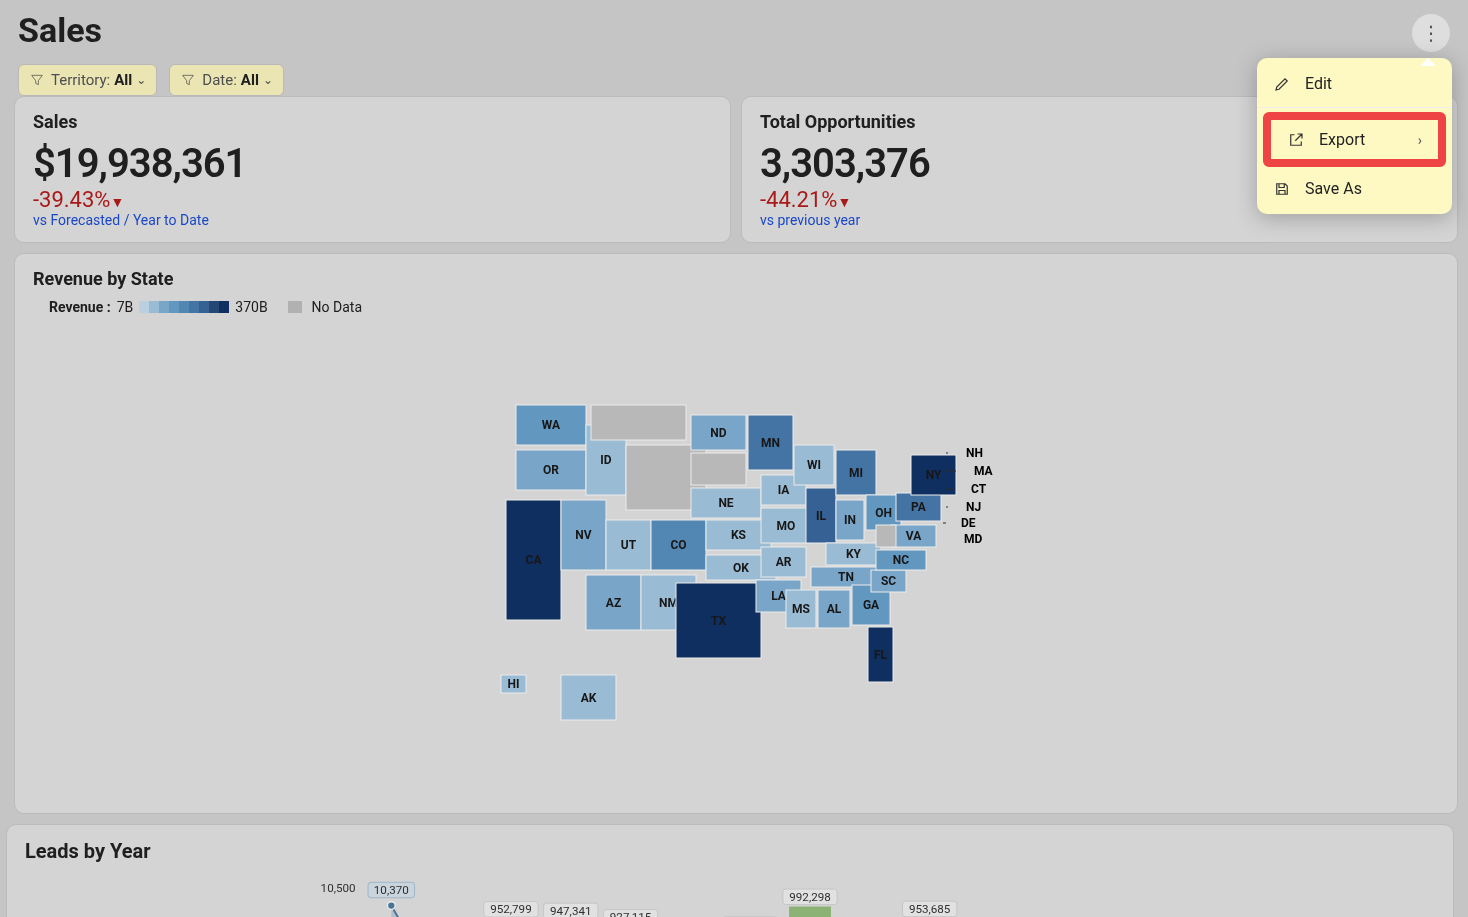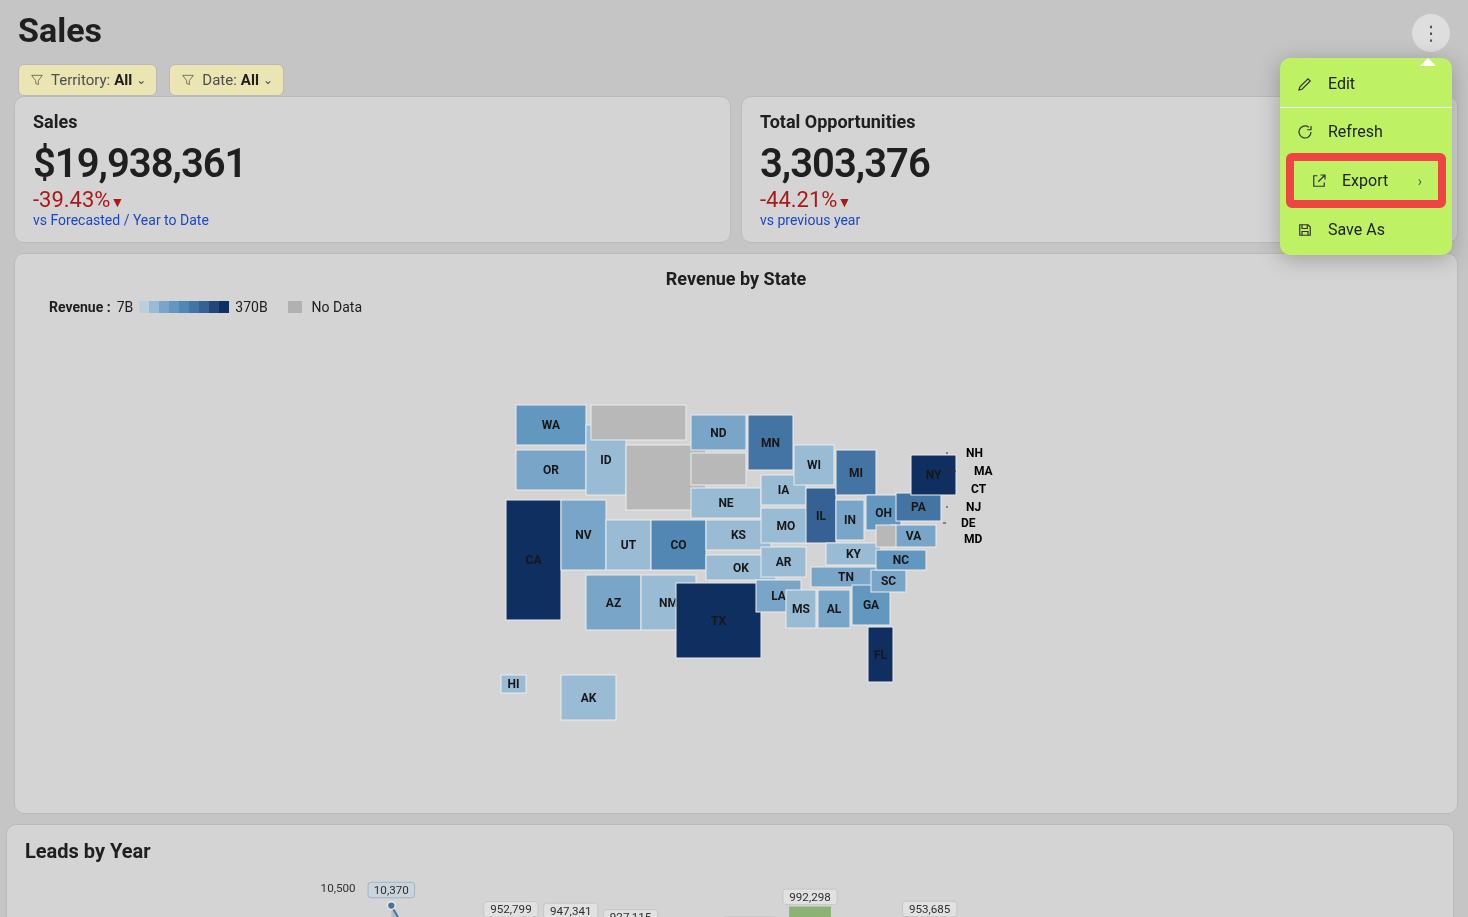--- a/index.html
+++ b/index.html
@@ -43,21 +43,21 @@
   .caret-down { font-size:12px; color:#555;}
   .kebab-btn {
     position:absolute; top:14px; right:18px;
     width:38px; height:38px; border-radius:50%;
     background:#dedede; display:flex; align-items:center; justify-content:center;
     z-index:60;
   }
   .kebab-btn span {font-size:20px; color:#555; line-height:1;}
   .menu {
     position:absolute; top:58px; right:16px;
-    width:172px; background:#bef264; border-radius:10px;
+    width:195px; background:#fef9c3; border-radius:10px;
     box-shadow: 0 4px 22px rgba(0,0,0,0.25);
     z-index:70;
     padding:6px 0;
   }
   .menu::before {
     content:""; position:absolute; top:-8px; right:16px;
     border:8px solid transparent; border-bottom-color:#fff;
   }
   .menu-item {
     display:flex; align-items:center;
@@ -77,21 +77,21 @@
     background:#e7e7e7; border:1px solid #cbcbcb;
     border-radius:10px; padding:14px 18px;
   }
   .kpi-row { display:flex; gap:10px;}
   .kpi { flex:1;}
   .kpi h3 { margin:0 0 8px 0; font-size:18px; font-weight:700;}
   .kpi .value { font-size:40px; font-weight:600; letter-spacing:-1px;}
   .kpi .delta { font-size:22px; color:#b91c1c; font-weight:400; }
   .kpi .delta .tri { font-size:14px;}
   .kpi .sub { font-size:14px; color:#1d4ed8;}
-  .rev-card { flex:1;text-align:center; }
+  .rev-card { flex:1; }
   .rev-card h3 { margin:0 0 10px 0; font-size:18px; font-weight:700;}
   .legend-row { display:flex; align-items:center; font-size:14px; gap:6px; flex-wrap:wrap;padding-left:16px;}
   .grad-legend { display:flex; }
   .grad-legend span { width:10px; height:12px; display:inline-block;}
   .nodata-sq { width:14px; height:12px; background:#c0c0c0; display:inline-block; margin:0 4px 0 14px;}
   .map-svg {width:100%; height:420px; margin-top:60px;}
   
   .right-col {
     display:grid;
     grid-template-rows: 440px 1fr;
@@ -123,26 +123,20 @@
     </div>
 
   <div class="menu">
     <div class="menu-item">
       <svg viewBox="0 0 24 24">
           <path d="M4 20l4-1 11-11-3-3L5 16l-1 4z"></path>
         </svg>
       <span>Edit</span>
     </div>
     <div class="menu-divider"></div>
-    <div class="menu-item">
-      <svg viewBox="0 0 24 24">
-          <path d="M20 12a8 8 0 1 1-3-6.3M20 4v5h-5"></path>
-        </svg>
-      <span>Refresh</span>
-    </div>
     <div class="menu-item highlight">
       <svg viewBox="0 0 24 24">
           <path d="M14 4h6v6M20 4l-9 9M19 14v5H5V5h5"></path>
         </svg>
       <span>Export</span>
       <span class="chev">›</span>
     </div>
     <div class="menu-item">
       <svg viewBox="0 0 24 24">
           <path d="M5 5h11l3 3v11H5V5z M8 5v5h7V5 M8 19v-5h8v5"></path>

